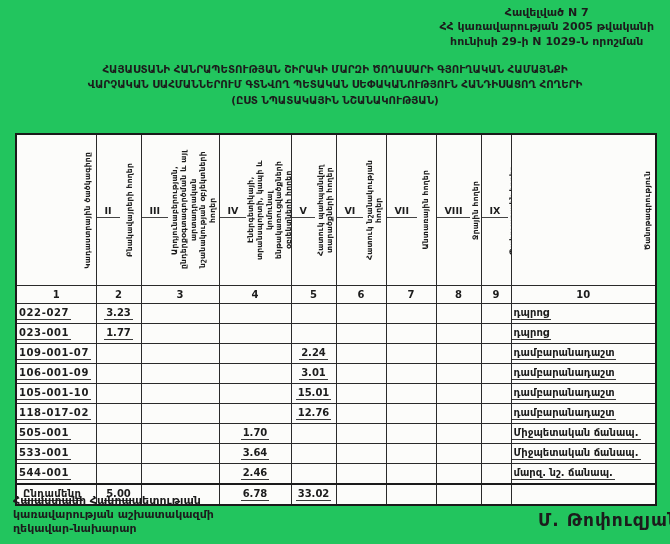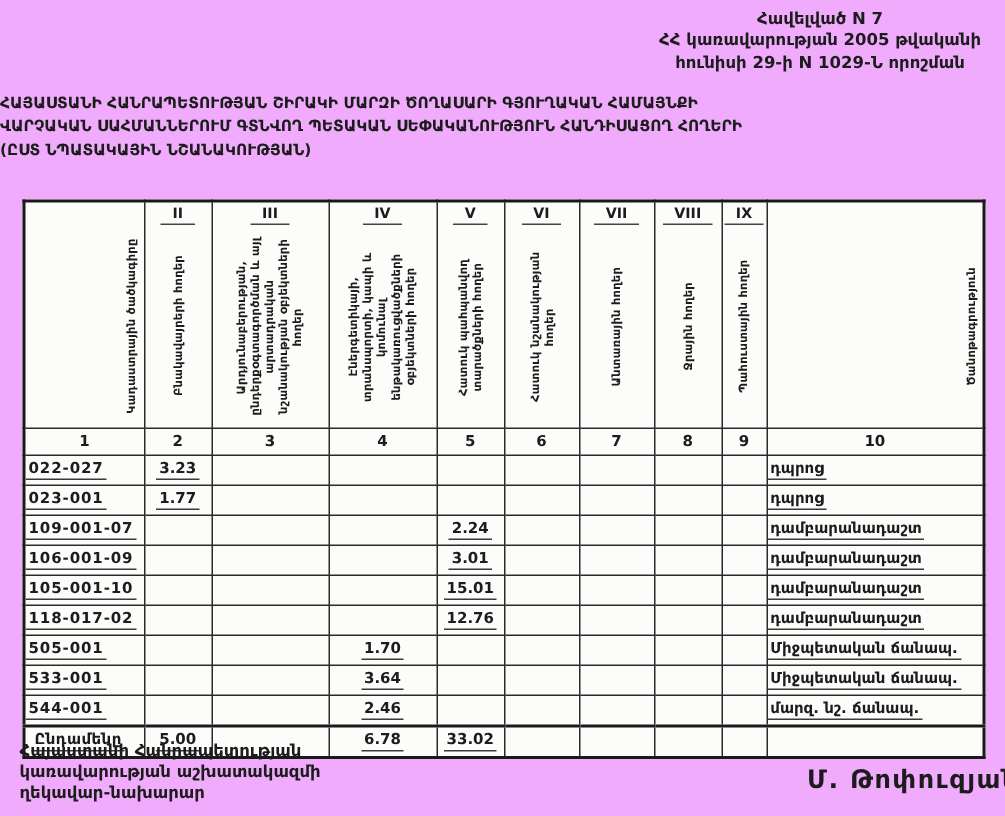--- a/index.html
+++ b/index.html
@@ -5,58 +5,58 @@
   html,body{margin:0;padding:0;}
   body{
     width:670px;height:544px;
     background:#e8e8e6;
     font-family:"DejaVu Sans", sans-serif;
     color:#1c1c1c;
     -webkit-font-smoothing:none;
   }
   .page{
     position:relative;width:670px;height:544px;
-    background:#f0abfc;
+    background:#22c55e;
     overflow:hidden;
   }
 
   
   .appendix{
     position:absolute;top:6px;right:16px;
     text-align:center;font-size:11px;font-weight:bold;line-height:1.3;
     white-space:nowrap;
   }
 
   
   .doc-type{
     position:absolute;top:42px;left:0;width:100%;
     text-align:center;font-size:12.5px;font-weight:bold;letter-spacing:8px;
   }
 
   
   .main-title{
     position:absolute;top:62px;left:0;width:100%;
-    font-size:10.3px;font-weight:bold;line-height:1.5;
+    text-align:center;font-size:10.3px;font-weight:bold;line-height:1.5;
   }
 
   
   table.land{
     position:absolute;left:15px;top:133px;
     width:640px;border-collapse:collapse;table-layout:fixed;
     border:2px solid #1a1a1a;
     background:#fcfcfa;
   }
   table.land th, table.land td{
     border:1px solid #2a2a2a;
     padding:0;margin:0;
     font-weight:bold;color:#1c1c1c;
     overflow:hidden;
   }
   thead th{height:150px;vertical-align:top;background:#fcfcfa;}
-  .hcell{display:flex;flex-direction:column;align-items:center;height:150px;}
+  .hcell{display:flex;flex-direction:row;align-items:center;height:150px;}
   .numeral{font-size:9.5px;font-weight:bold;height:13px;line-height:13px;
     border-bottom:1px solid #444;padding:0 8px;margin-top:1px;}
   .numeral:empty{border-bottom:none;}
   .vwrap{flex:1;display:flex;align-items:center;justify-content:center;width:100%;}
   .vtext{
     writing-mode:vertical-rl;transform:rotate(180deg);
     font-size:7.6px;font-weight:bold;line-height:1.25;
     max-height:128px;text-align:center;letter-spacing:0.2px;
   }
   .vwrap.right{justify-content:flex-end;}

